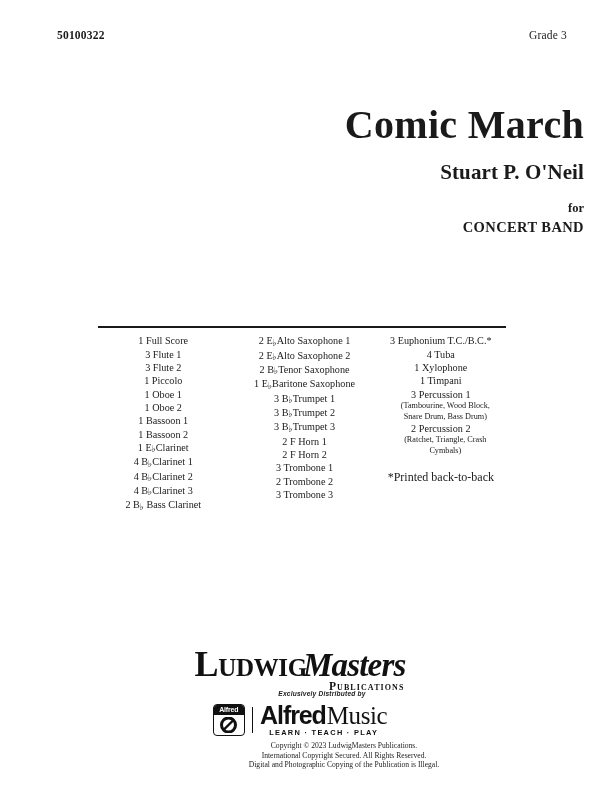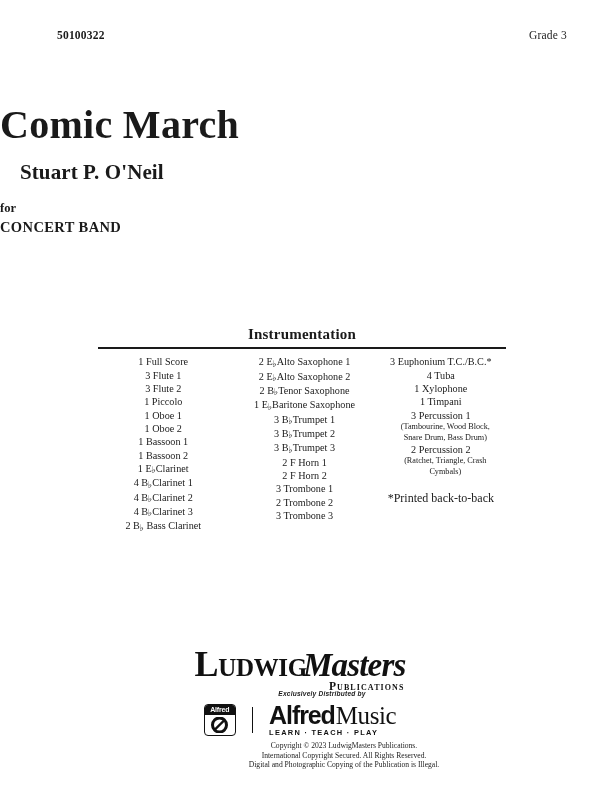--- a/index.html
+++ b/index.html
@@ -36,21 +36,21 @@
     font-weight: normal;
     letter-spacing: 0.2px;
   }
 
   
   .title-block {
     position: absolute;
     top: 103px;
     left: 0;
     width: 584px;
-    text-align: left;
+    text-align: right;
   }
   .work-title {
     font-size: 40px;
     font-weight: bold;
     letter-spacing: 0.3px;
     line-height: 1.08;
     margin: 0;
   }
   .composer {
     font-size: 21px;
@@ -177,21 +177,21 @@
     font-weight: bold;
     font-style: italic;
     letter-spacing: 0.2px;
     color: #1a1a1a;
     margin-bottom: 1px;
     padding-left: 44px;
   }
   .dist-row {
     display: inline-flex;
     align-items: center;
-    gap: 16px;
+    gap: 7px;
   }
   .alfred-badge {
     width: 30px;
     height: 30px;
     border: 1.6px solid #111111;
     border-radius: 4px;
     display: flex;
     flex-direction: column;
     overflow: hidden;
     background: #ffffff;
@@ -237,21 +237,21 @@
     color: #111111;
     margin-left: 1px;
   }
   .alfred-tagline {
     display: block;
     font-family: "Liberation Sans", "DejaVu Sans", sans-serif;
     font-size: 7.4px;
     font-weight: bold;
     letter-spacing: 1.3px;
     color: #111111;
-    text-align: left;
+    text-align: center;
     margin-top: 1px;
   }
 
   
   .copyright {
     position: absolute;
     top: 741px;
     left: 0;
     width: 600px;
     text-align: center;
@@ -270,21 +270,20 @@
 </div>
 
 <div class="title-block">
   <h1 class="work-title">Comic March</h1>
   <div class="composer">Stuart P. O'Neil</div>
   <div class="for-label">for</div>
   <div class="ensemble">CONCERT BAND</div>
 </div>
 
 <div class="instr-section">
-  <div class="instr-heading">Instrumentation</div>
   <div class="instr-rule"></div>
   <div class="instr-columns" id="instr-columns">
     <div class="instr-col col-1">
         <div class="instr-item">1 Full Score</div>
         <div class="instr-item">3 Flute 1</div>
         <div class="instr-item">3 Flute 2</div>
         <div class="instr-item">1 Piccolo</div>
         <div class="instr-item">1 Oboe 1</div>
         <div class="instr-item">1 Oboe 2</div>
         <div class="instr-item">1 Bassoon 1</div>

